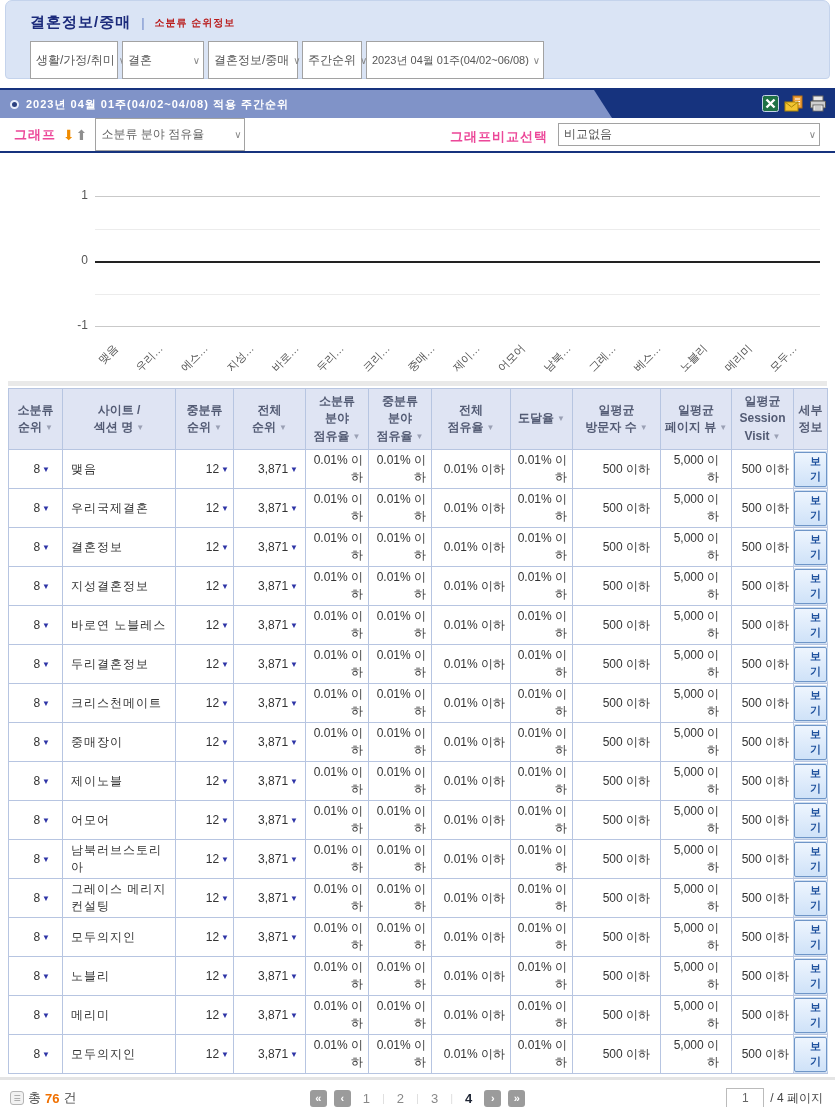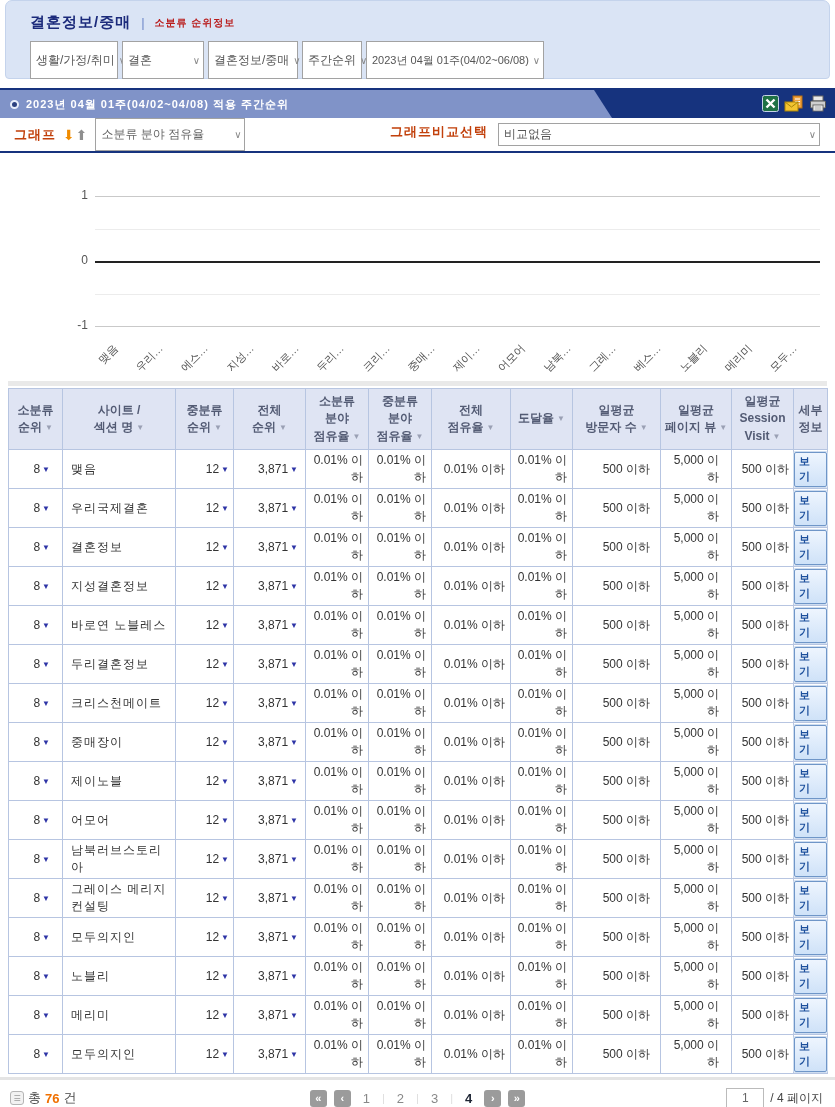--- a/index.html
+++ b/index.html
@@ -34,26 +34,26 @@
     clip-path:polygon(0 0, 594px 0, 612px 100%, 0 100%);
   }
   .titlebar-inner { position:absolute; inset:0; display:flex; align-items:center; padding-left:10px; }
   .tb-bullet { width:9px; height:9px; border-radius:50%; background:#2c4180; border:2px solid #e9eefb; margin-right:7px; flex:none; }
   .tb-title { color:#fff; font-weight:bold; font-size:11px; letter-spacing:1px; }
   .tb-icons { position:absolute; right:8px; top:5px; display:flex; gap:5px; align-items:center; }
   .tb-icons svg { display:block; cursor:pointer; }
 
   
   .controls { position:relative; height:35px; border-bottom:2px solid #16337e; display:flex; align-items:center; padding:0 14px; }
-  .ctl-label { color:#c2410c; font-weight:bold; font-size:13px; letter-spacing:1px; }
+  .ctl-label { color:#ec4899; font-weight:bold; font-size:13px; letter-spacing:1px; }
   .arr-dn { color:#f08c00; font-size:14px; margin:0 1px 0 7px; cursor:pointer; }
   .arr-up { color:#8f8f8f; font-size:14px; margin-right:8px; cursor:pointer; }
   .sel.graph-sel { width:150px; height:33px; color:#666; }
-  .compare-wrap { position:absolute; right:15px; display:flex; align-items:flex-start; gap:10px; }
-  .sel.compare-sel { width:322px; height:23px; color:#555; }
+  .compare-wrap { position:absolute; right:15px; display:flex; align-items:flex-end; gap:10px; }
+  .sel.compare-sel { width:262px; height:23px; color:#555; }
 
   
   .chart { position:relative; height:228px; }
   .gridline { position:absolute; left:95px; width:725px; height:1px; }
   .gridline.major { background:#c9c9c9; }
   .gridline.minor { background:#ececec; }
   .gridline.zero  { background:#222; height:2px; }
   .ytick { position:absolute; left:50px; width:38px; text-align:right; font-size:12px; color:#555; }
   .xlabel {
     position:absolute; width:150px; text-align:right; font-size:11px; color:#555;
@@ -73,21 +73,21 @@
   .rank td.num { text-align:right; }
   .rank td.site { text-align:left; padding-left:8px; letter-spacing:1px; }
   .rank td .datarr { color:#2e34a6; font-size:8px; margin-left:2px; vertical-align:1px; }
   .rank td.c1 { padding-right:12px; }
   .rank td.c3 { }
   .rank td.c4 { padding-right:7px; }
   .rank td.pct { text-align:right; padding-right:5px; }
   .rank td.c9 { padding-right:10px; }
   .rank td.c10 { padding-right:12px; }
   .rank td.c11 { padding-right:4px; }
-  .rank td.btncell { text-align:left; padding:0; }
+  .rank td.btncell { text-align:right; padding:0; }
   col.w1{width:54px} col.w2{width:113px} col.w3{width:58px} col.w4{width:72px}
   col.w5{width:63px} col.w6{width:63px} col.w7{width:79px} col.w8{width:62px}
   col.w9{width:88px} col.w10{width:71px} col.w11{width:62px} col.w12{width:34px}
   .view-btn {
     display:inline-block; padding:1px 4px 2px; font-size:11px; font-weight:bold; color:#1c4f9c;
     background:linear-gradient(#eef5fe,#cfe2f8); border:1px solid #6f96c8; border-radius:2px;
     box-shadow:0 0 0 1px #cddcf0; cursor:pointer; letter-spacing:1px;
   }
 
   

